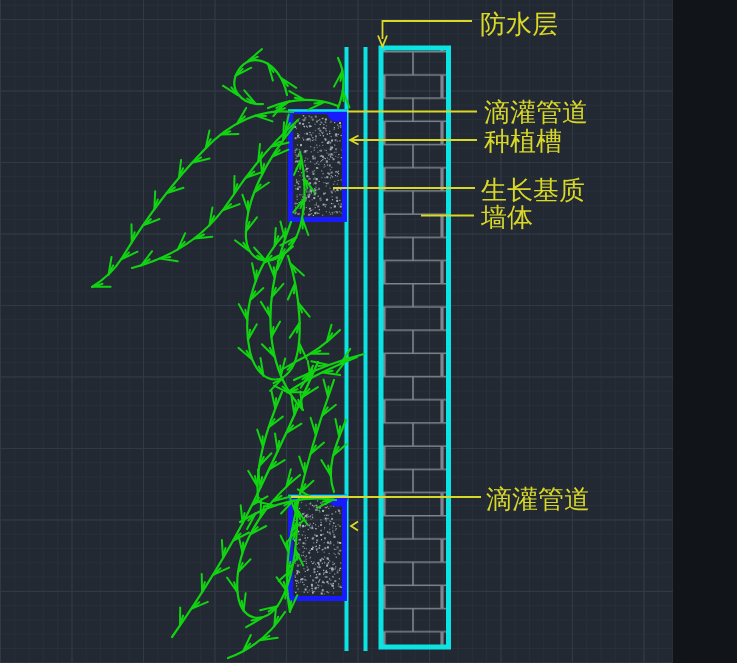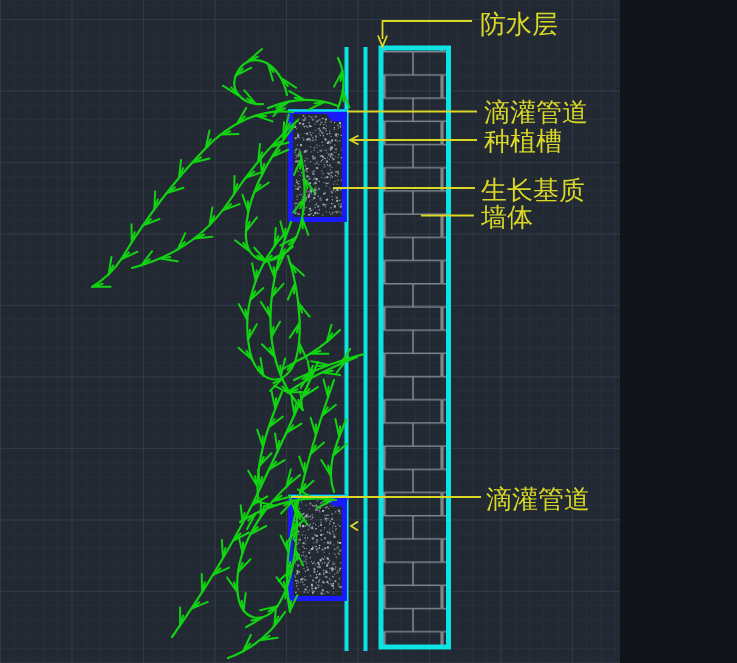--- a/index.html
+++ b/index.html
@@ -1,18 +1,18 @@
 <!DOCTYPE html>
 <html style="--c-background: #222933; --c-grid_minor: #272f3a; --c-grid_major: #303a47; --c-line_cyan: #0ce4e4; --c-trough_blue: #1a1aff; --c-vine_green: #12d312; --c-label_yellow: #d9d827; --c-brick_gray: #7d838b; --c-stipple_gray: #b0b8c0;"><head>
 <meta charset="utf-8">
 <style>
   html,body{margin:0;padding:0;background:#11151a;}
   #stage{
     position:relative;
-    width:620px;height:663px;
+    width:673px;height:663px;
     overflow:hidden;
     background-color:var(--c-background,#222933);
     background-image:
       linear-gradient(var(--c-grid_major,#303a47) 1px, transparent 1px),
       linear-gradient(90deg, var(--c-grid_major,#303a47) 1px, transparent 1px),
       linear-gradient(var(--c-grid_minor,#272f3a) 1px, transparent 1px),
       linear-gradient(90deg, var(--c-grid_minor,#272f3a) 1px, transparent 1px);
     background-size:71.5px 71.5px,71.5px 71.5px,14.3px 14.3px,14.3px 14.3px;
     background-position:0 19px,0 0,0 4.7px,0 0;
   }

